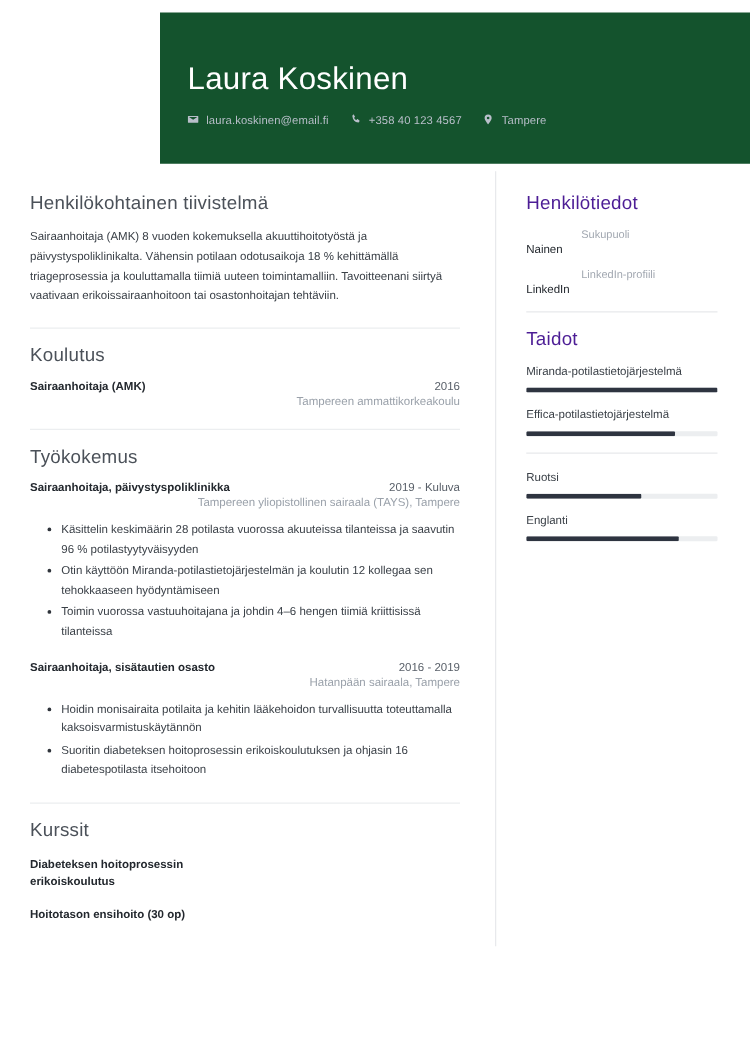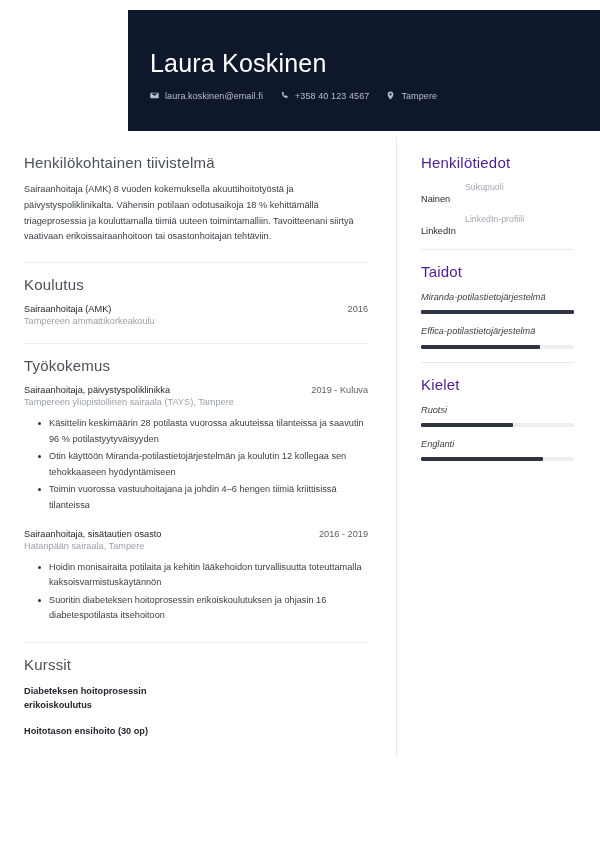--- a/index.html
+++ b/index.html
@@ -20,21 +20,21 @@
     overflow: hidden;
   }
 
   
   .header {
     position: absolute;
     left: 128px;
     top: 10px;
     width: 472px;
     height: 121px;
-    background: #0f172a;
+    background: #14532d;
     padding: 40px 0 0 22px;
   }
 
   .header-name {
     color: #ffffff;
     font-size: 25px;
     font-weight: 400;
     letter-spacing: 0.2px;
     line-height: 1.1;
   }
@@ -107,34 +107,35 @@
 
   .entry-head {
     display: flex;
     justify-content: space-between;
     align-items: baseline;
     gap: 10px;
   }
 
   .entry-title {
     font-size: 9.2px;
-    font-weight: 400;
+    font-weight: 700;
     color: #23282e;
   }
 
   .entry-date {
     font-size: 9.2px;
     color: #585f68;
     white-space: nowrap;
   }
 
   .entry-sub {
     font-size: 9.2px;
     color: #9aa1aa;
     margin-top: 2px;
+    text-align: right;
   }
 
   .bullets {
     margin: 9px 0 0 14px;
     padding: 0;
     list-style: none;
   }
 
   .bullets li {
     position: relative;
@@ -190,21 +191,21 @@
     margin-bottom: 2px;
     margin-left: 44px;
   }
 
   .detail-value {
     font-size: 9.2px;
     font-weight: 400;
     color: #23282e;
   }
 
-  .meter-item { margin-bottom: 11px; font-style: italic; }
+  .meter-item { margin-bottom: 11px; }
 
   .meter-label {
     font-size: 9.2px;
     color: #3b4148;
     line-height: 1.45;
     margin-bottom: 6px;
   }
 
   .meter-track {
     width: 100%;
@@ -346,21 +347,20 @@
 
         <div class="meter-item">
           <div class="meter-label">Effica-potilastietojärjestelmä</div>
           <div class="meter-track">
             <div class="meter-fill" style="width: 78%;"></div>
           </div>
         </div>
       </div>
 
       <div class="side-sec">
-        <div class="side-title">Kielet</div>
 
         <div class="meter-item">
           <div class="meter-label">Ruotsi</div>
           <div class="meter-track">
             <div class="meter-fill" style="width: 60%;"></div>
           </div>
         </div>
 
         <div class="meter-item">
           <div class="meter-label">Englanti</div>

